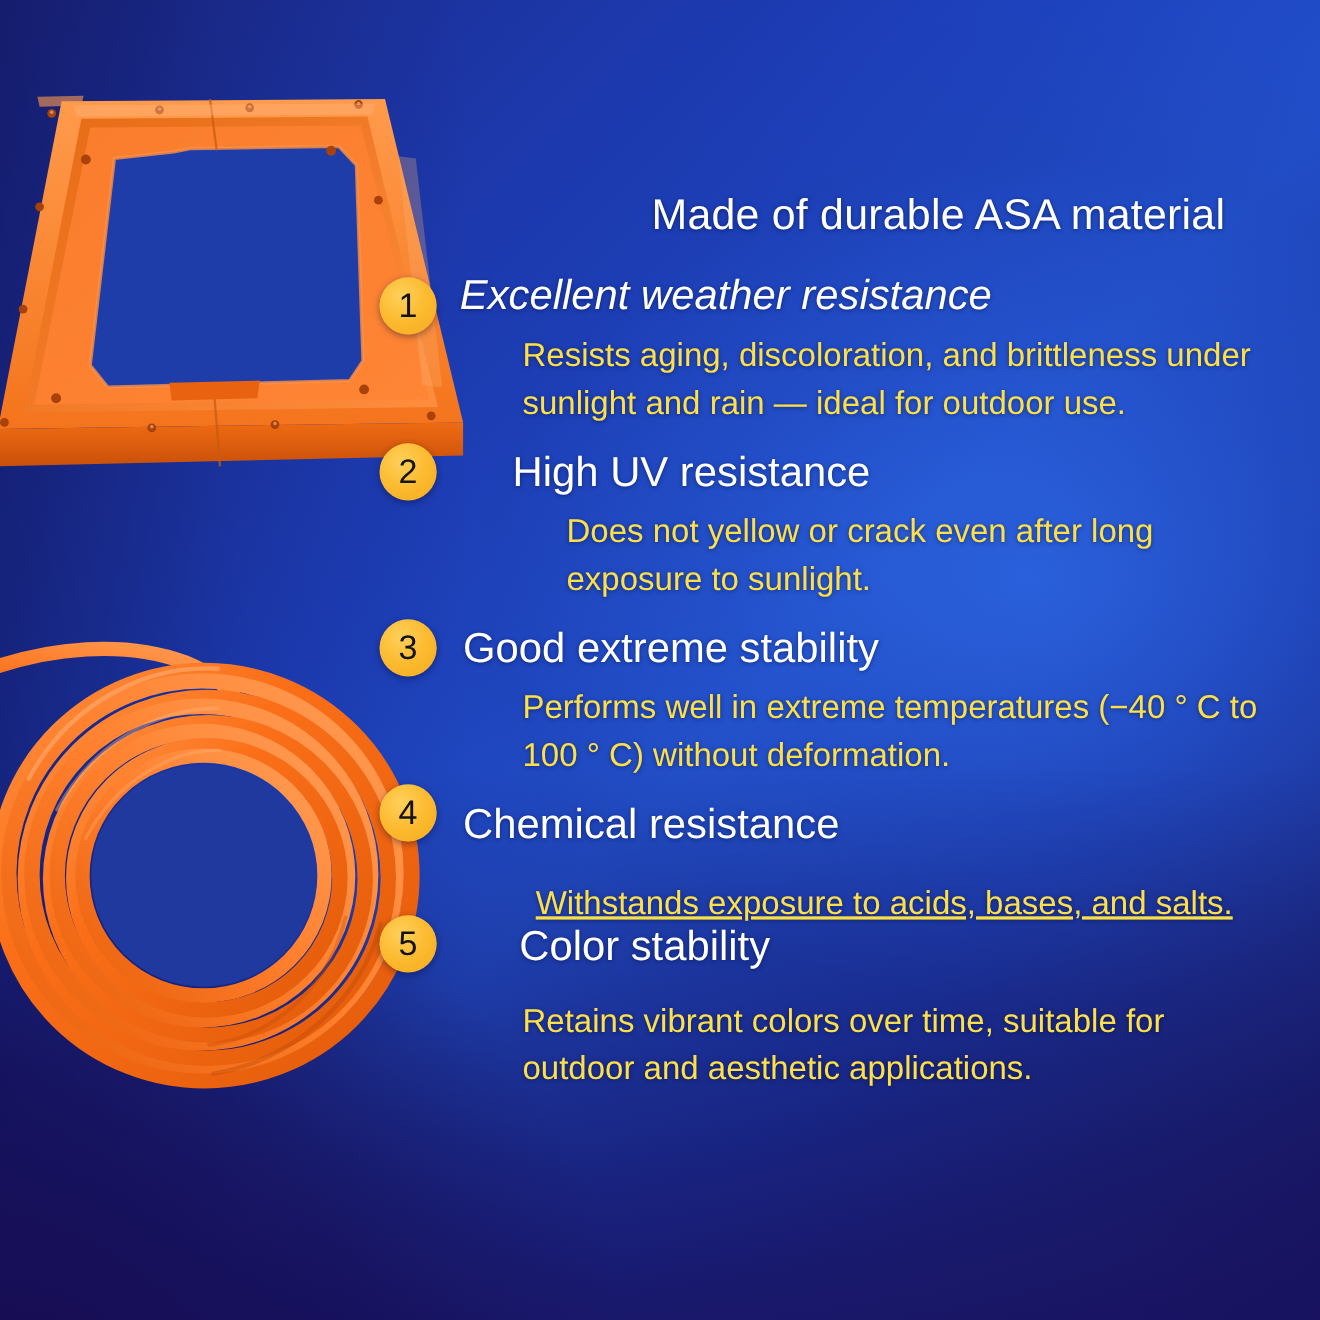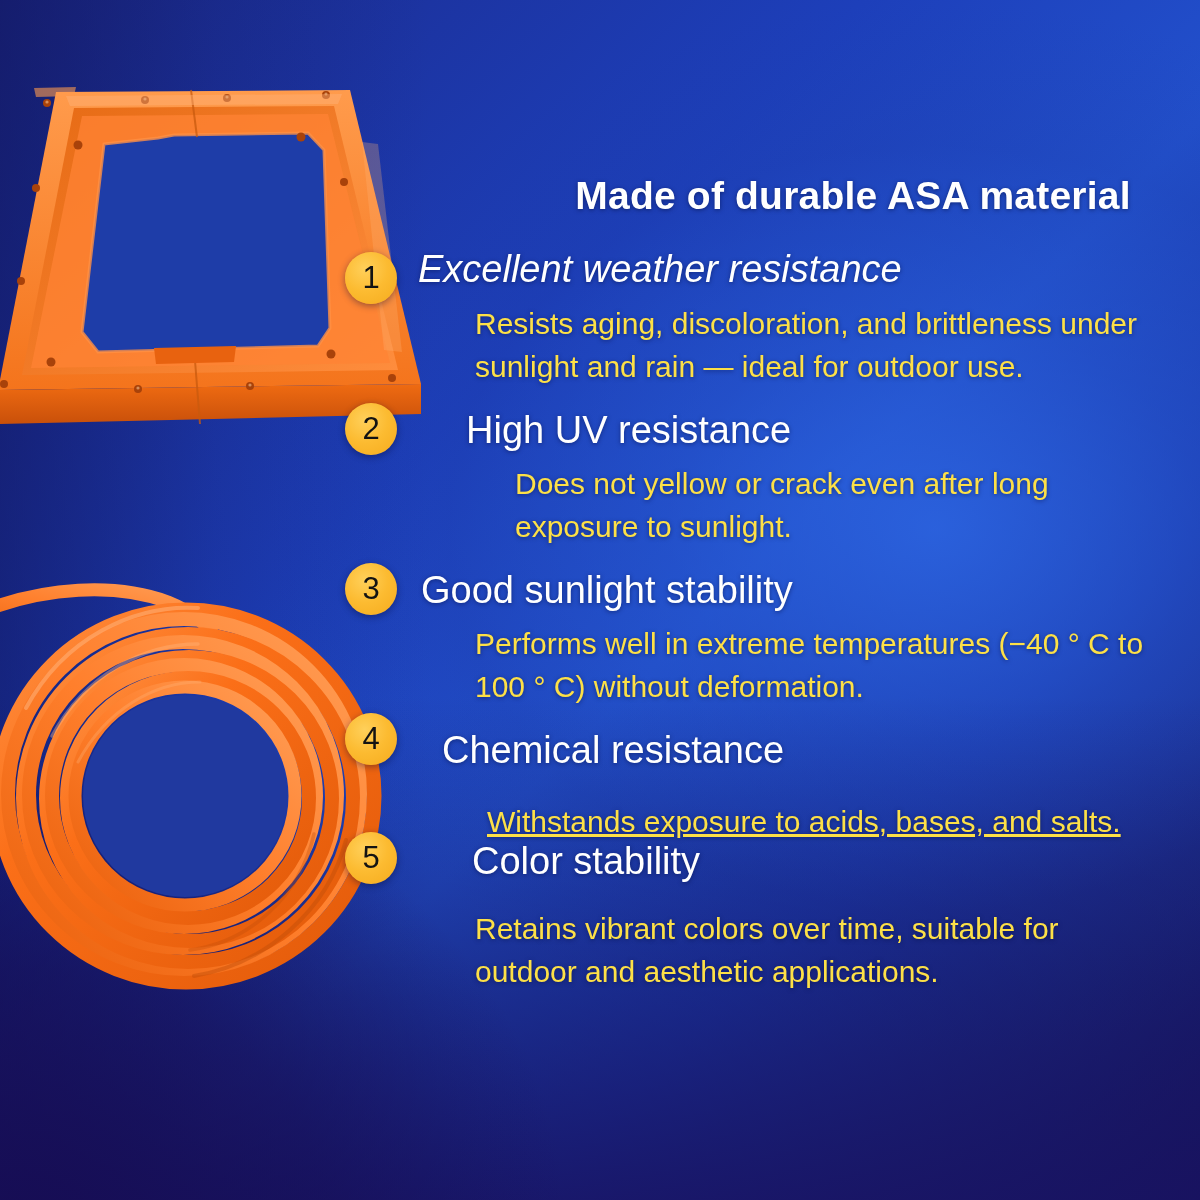--- a/index.html
+++ b/index.html
@@ -87,21 +87,21 @@
   }
 
   
   .title {
     position: absolute;
     left: 548px;
     top: 175px;
     width: 610px;
     color: #ffffff;
     font-size: 39px;
-    font-weight: 700;
+    font-weight: 400;
     letter-spacing: 0.2px;
     line-height: 1.1;
     text-align: center;
     text-shadow: 0 1px 4px rgba(4,12,60,0.55);
   }
 
   
   .features { position: absolute; inset: 0; }
 
   .feature { position: absolute; }
@@ -295,29 +295,29 @@
         <span>2</span>
       </div>
       <div class="f-head" style="left:442px; top:411px;margin-left:24px;">High UV resistance</div>
       <div class="f-desc" style="left:475px; top:463px; width:620px;margin-left:40px;">Does not yellow or crack even after long exposure to sunlight.</div>
     </div>
 
     <div class="feature">
       <div class="badge" style="left:345px; top:563px;">
         <span>3</span>
       </div>
-      <div class="f-head" style="left:421px; top:571px;">Good sunlight stability</div>
+      <div class="f-head" style="left:421px; top:571px;">Good extreme stability</div>
       <div class="f-desc" style="left:475px; top:623px; width:716px;">Performs well in extreme temperatures (−40 ° C to 100 ° C) without deformation.</div>
     </div>
 
     <div class="feature">
       <div class="badge" style="left:345px; top:713px;">
         <span>4</span>
       </div>
-      <div class="f-head" style="left:442px; top:731px;text-align:right;">Chemical resistance</div>
+      <div class="f-head" style="left:421px; top:731px;text-align:right;">Chemical resistance</div>
       <div class="f-desc" style="left:487px; top:801px; width:700px;text-decoration:underline;">Withstands exposure to acids, bases, and salts.</div>
     </div>
 
     <div class="feature">
       <div class="badge" style="left:345px; top:832px;">
         <span>5</span>
       </div>
       <div class="f-head" style="left:428px; top:842px;margin-left:44px;">Color stability</div>
       <div class="f-desc" style="left:475px; top:908px; width:680px;">Retains vibrant colors over time, suitable for outdoor and aesthetic applications.</div>
     </div>

